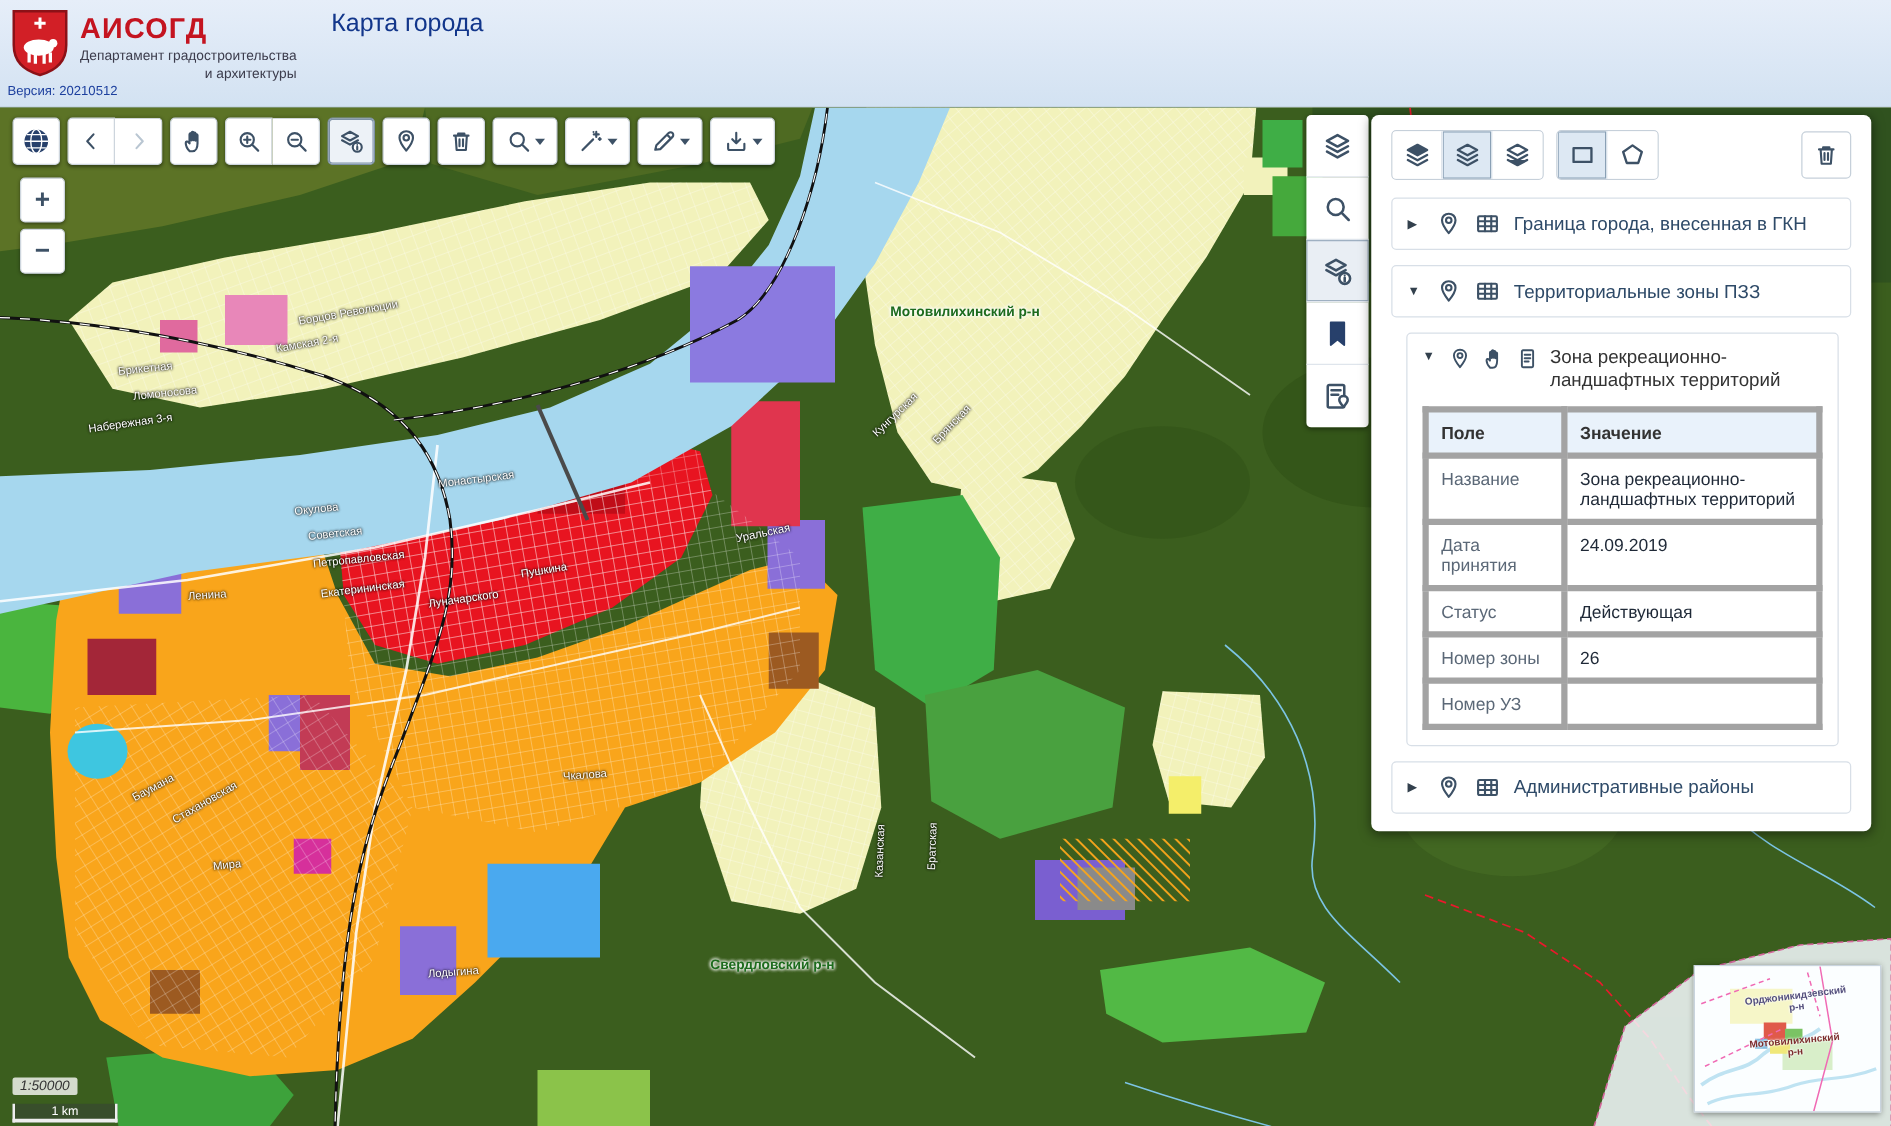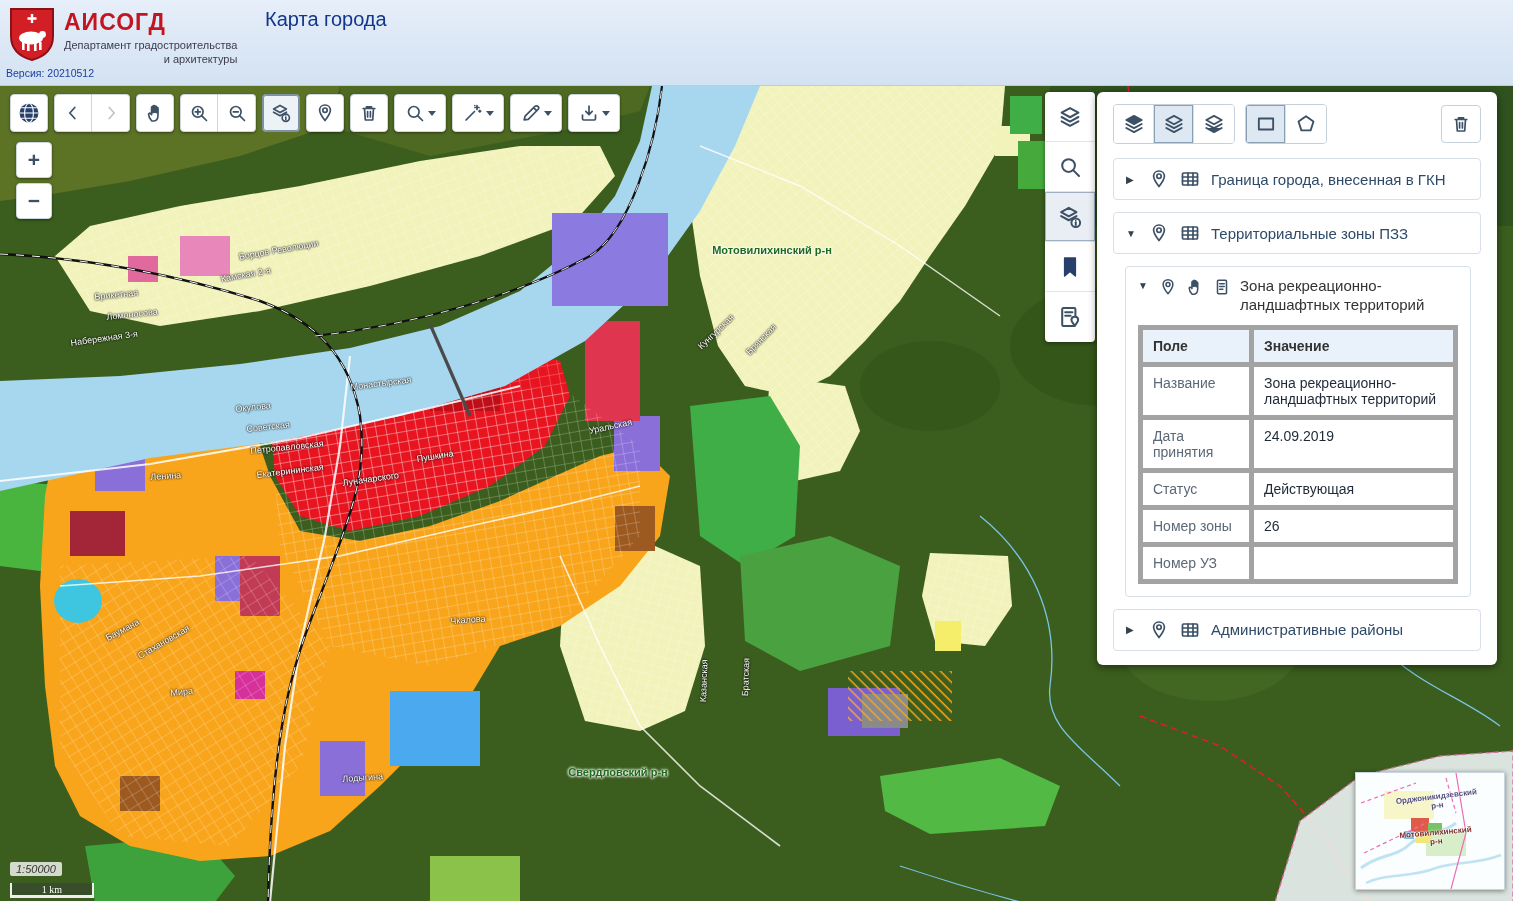--- a/index.html
+++ b/index.html
@@ -38,21 +38,21 @@
   
   .zoomctl{position:absolute;left:16px;top:56px;display:flex;flex-direction:column;gap:5px;}
   .zoom-btn{width:34px;height:34px;background:#fff;border:1px solid #cdd5dd;border-radius:4px;
     box-shadow:0 1px 3px rgba(0,0,0,.45);display:flex;align-items:center;justify-content:center;
     font-size:21px;font-weight:bold;color:#3d5166;cursor:pointer;}
   
   .scale-text{position:absolute;left:10px;bottom:26px;background:rgba(255,255,255,.78);
     color:#333;font-size:11px;padding:1px 6px;border-radius:2px;font-style:italic;}
   .scalebar{position:absolute;left:10px;bottom:4px;width:84px;background:rgba(55,65,55,.55);
     color:#fff;font-size:10px;text-align:center;padding:1px 4px 0;border-bottom:3px solid #eee;
-    border-left:2px solid #eee;border-right:2px solid #eee;box-sizing:border-box;font-family:Liberation Serif, serif;}
+    border-left:2px solid #eee;border-right:2px solid #eee;box-sizing:border-box;}
   
   .inset{position:absolute;right:8px;bottom:12px;width:148px;height:116px;background:#fbfeff;
     border:1px solid #c9d4de;box-shadow:0 1px 5px rgba(0,0,0,.45);overflow:hidden;}
   .inset-label{position:absolute;font-size:8px;font-weight:bold;line-height:1.1;text-align:center;
     text-shadow:0 0 2px #fff,0 0 2px #fff;}
   
   .strip{position:absolute;right:418px;top:6px;width:50px;border-radius:4px;overflow:hidden;
     box-shadow:0 1px 4px rgba(0,0,0,.45);}
   .strip-btn{width:50px;height:50px;background:#fff;border-bottom:1px solid #dfe5ec;display:flex;
     align-items:center;justify-content:center;cursor:pointer;box-sizing:border-box;}

